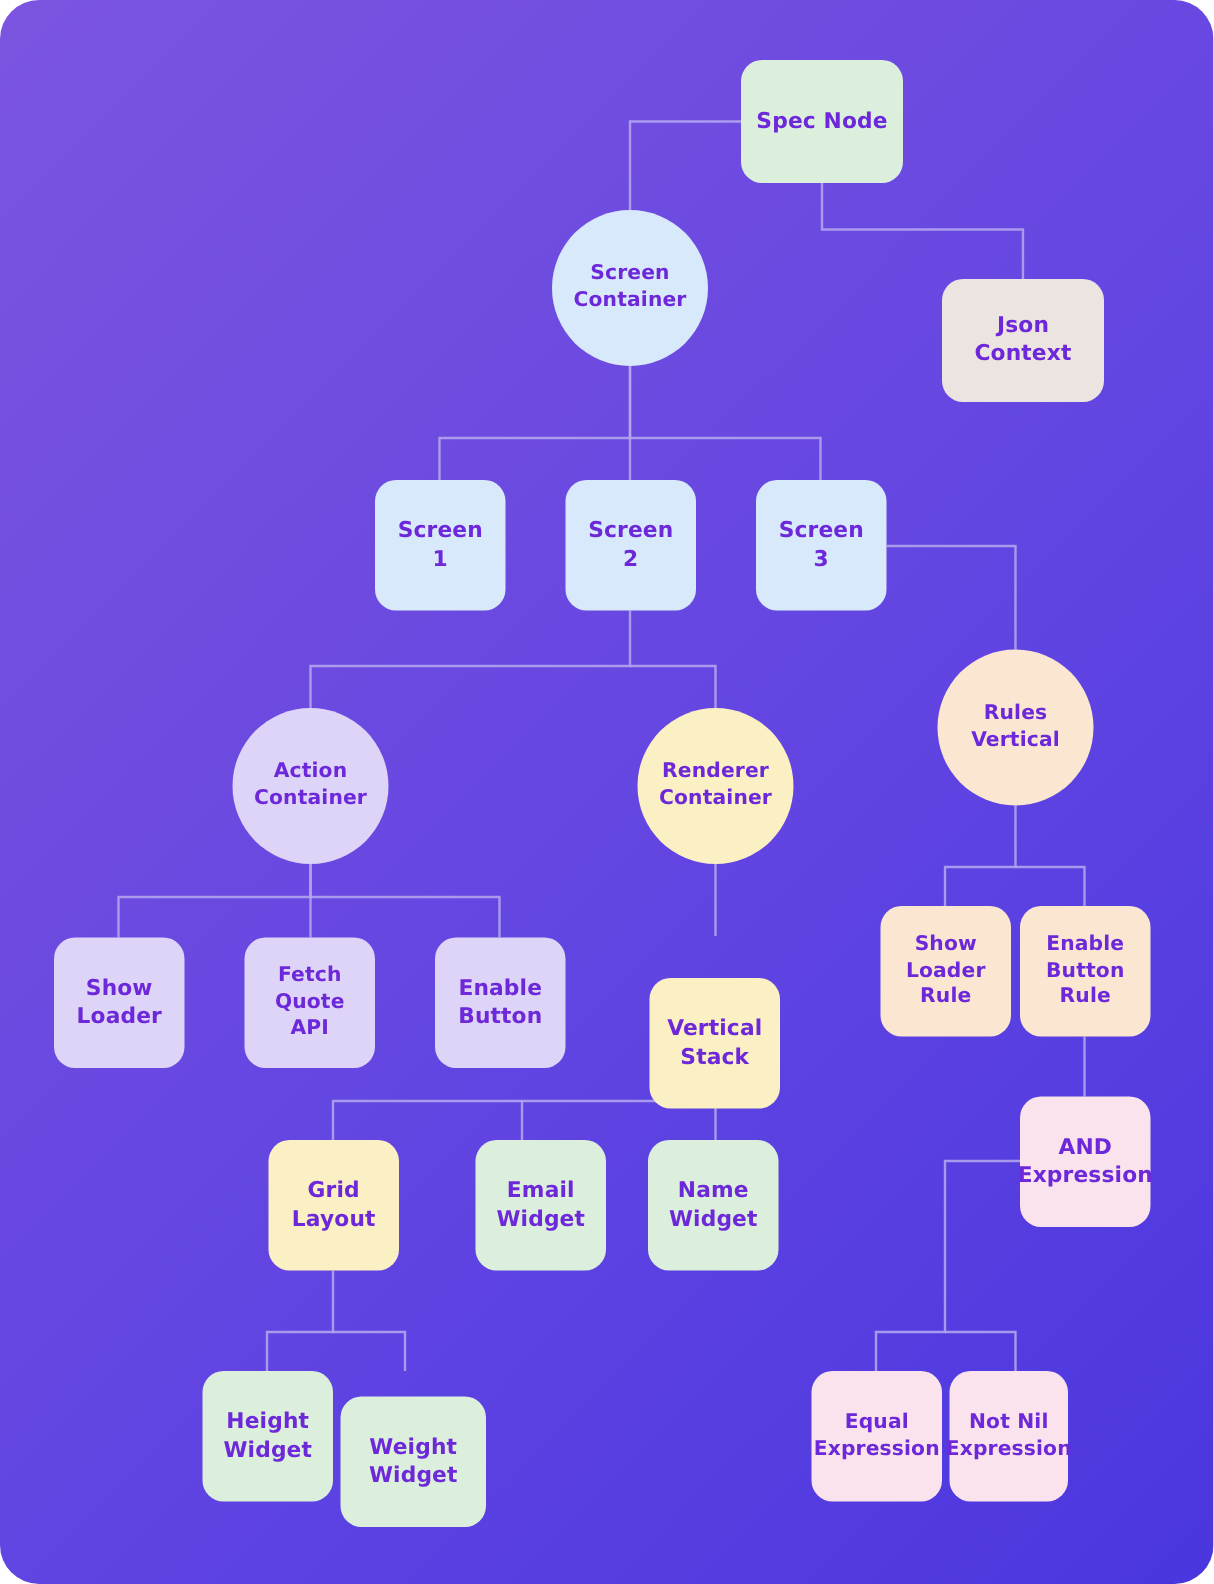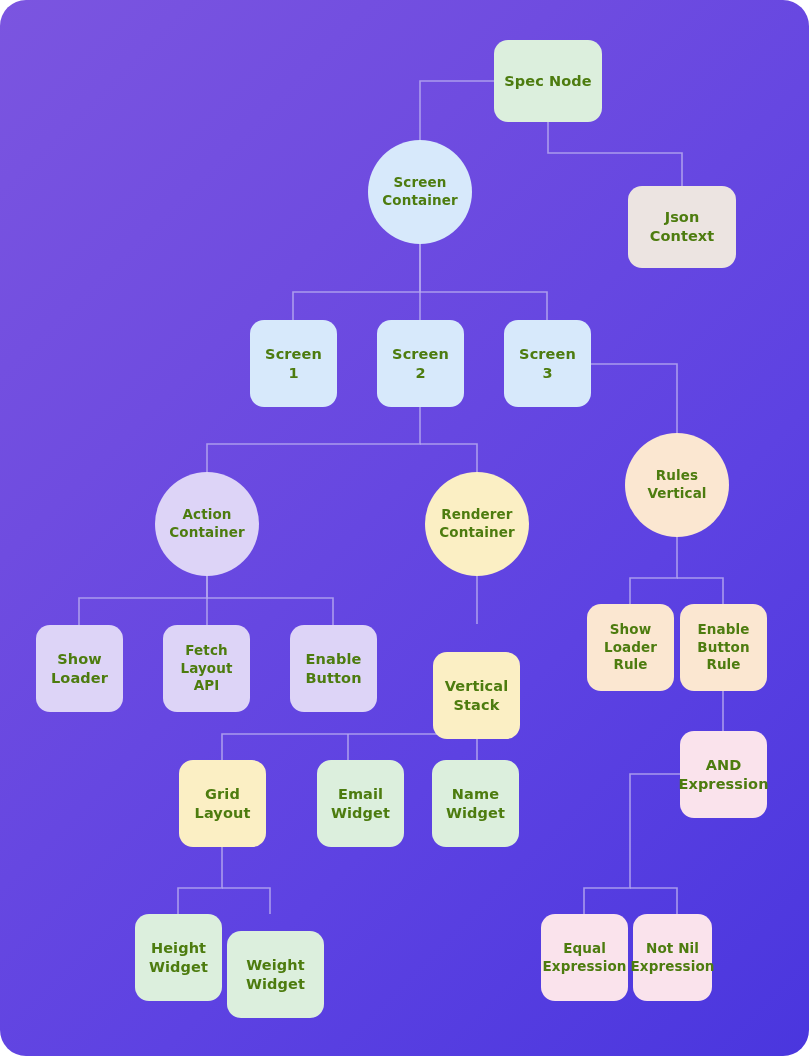--- a/index.html
+++ b/index.html
@@ -36,21 +36,21 @@
     stroke-width: 1.6;
     stroke-opacity: 0.85;
   }
   .node {
     position: absolute;
     box-sizing: border-box;
     display: flex;
     align-items: center;
     justify-content: center;
     text-align: center;
-    color: #4d7c0f;
+    color: #6d28d9;
     font-size: 14.5px;
     font-weight: 600;
     line-height: 1.30;
     letter-spacing: 0.1px;
     padding: 4px 6px;
     white-space: pre-line;
   }
   .node.rect {
     border-radius: 14px;
   }
@@ -103,21 +103,21 @@
 3</div>
       <div class="node circle small-text" style="left: 155px; top: 472px; width: 104px; height: 104px; background: rgb(221, 212, 247);">Action
 Container</div>
       <div class="node circle small-text" style="left: 425px; top: 472px; width: 104px; height: 104px; background: rgb(251, 239, 196);">Renderer
 Container</div>
       <div class="node circle small-text" style="left: 625px; top: 433px; width: 104px; height: 104px; background: rgb(251, 231, 209);">Rules
 Vertical</div>
       <div class="node rect" style="left: 36px; top: 625px; width: 87px; height: 87px; background: rgb(221, 212, 247);">Show
 Loader</div>
       <div class="node rect small-text" style="left: 163px; top: 625px; width: 87px; height: 87px; background: rgb(221, 212, 247);">Fetch
-Layout API</div>
+Quote API</div>
       <div class="node rect" style="left: 290px; top: 625px; width: 87px; height: 87px; background: rgb(221, 212, 247);">Enable
 Button</div>
       <div class="node rect" style="left: 433px; top: 624px; width: 87px; height: 87px; background: rgb(251, 239, 196); margin-top: 28px;">Vertical
 Stack</div>
       <div class="node rect small-text" style="left: 587px; top: 604px; width: 87px; height: 87px; background: rgb(251, 231, 209);">Show
 Loader
 Rule</div>
       <div class="node rect small-text" style="left: 680px; top: 604px; width: 87px; height: 87px; background: rgb(251, 231, 209);">Enable
 Button
 Rule</div>

